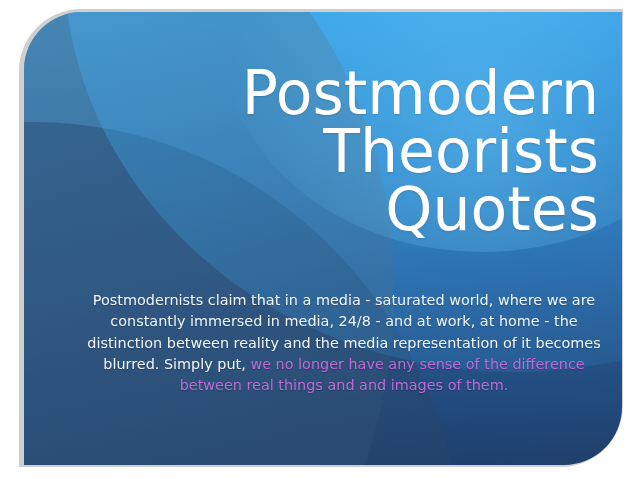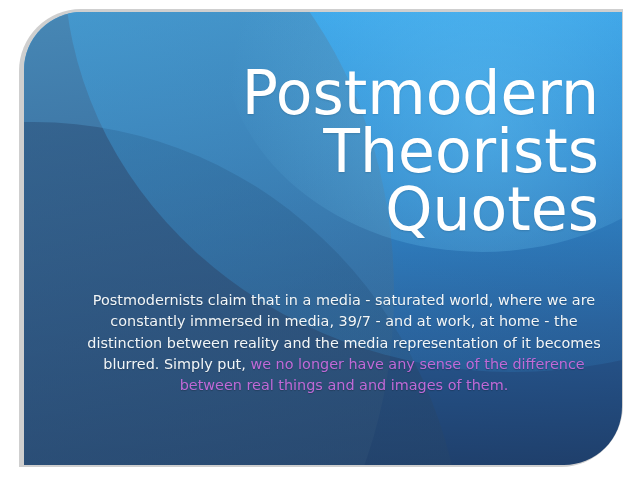--- a/index.html
+++ b/index.html
@@ -165,18 +165,18 @@
     <div class="swoosh-dark"></div>
     <div class="swoosh-bright"></div>
     <div class="glow-tr"></div>
 
     <div class="content">
 
       <div class="title">Postmodern
 Theorists Quotes</div>
 
       <div class="body-block">
-        <span>Postmodernists claim that in a media - saturated world, where we are constantly immersed in media, 39/7 - and at work, at home - the distinction between reality and the media representation of it becomes blurred. Simply put, </span><span class="hl">we no longer have any sense of the difference between real things and and images of them.</span>
+        <span>Postmodernists claim that in a media - saturated world, where we are constantly immersed in media, 24/8 - and at work, at home - the distinction between reality and the media representation of it becomes blurred. Simply put, </span><span class="hl">we no longer have any sense of the difference between real things and and images of them.</span>
       </div>
 
     </div>
   </div>
 </div>
 
 </body></html>

